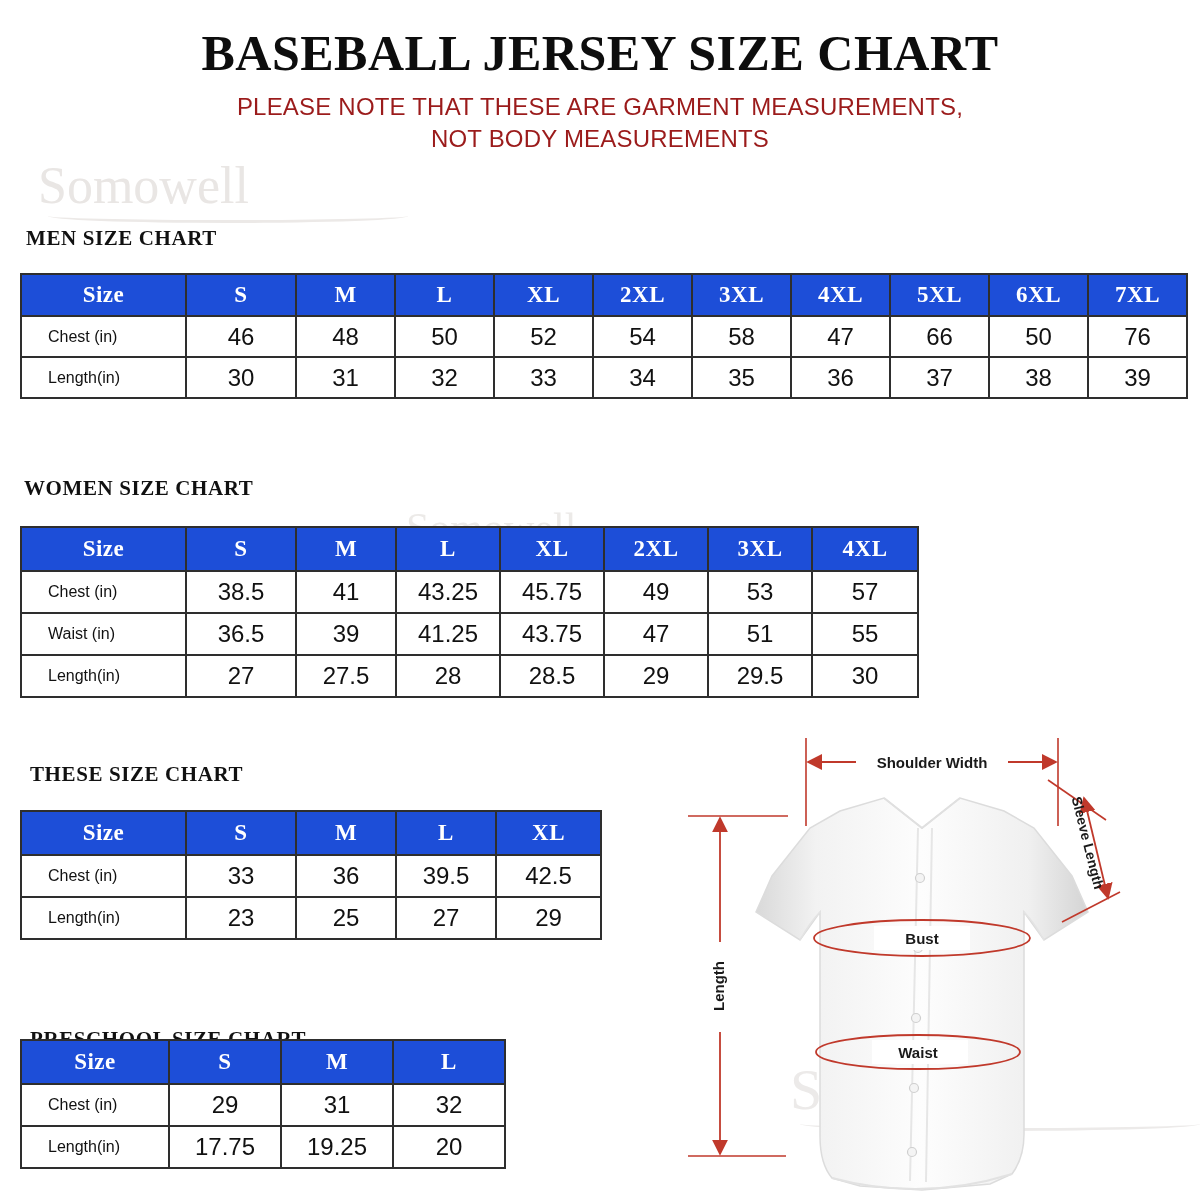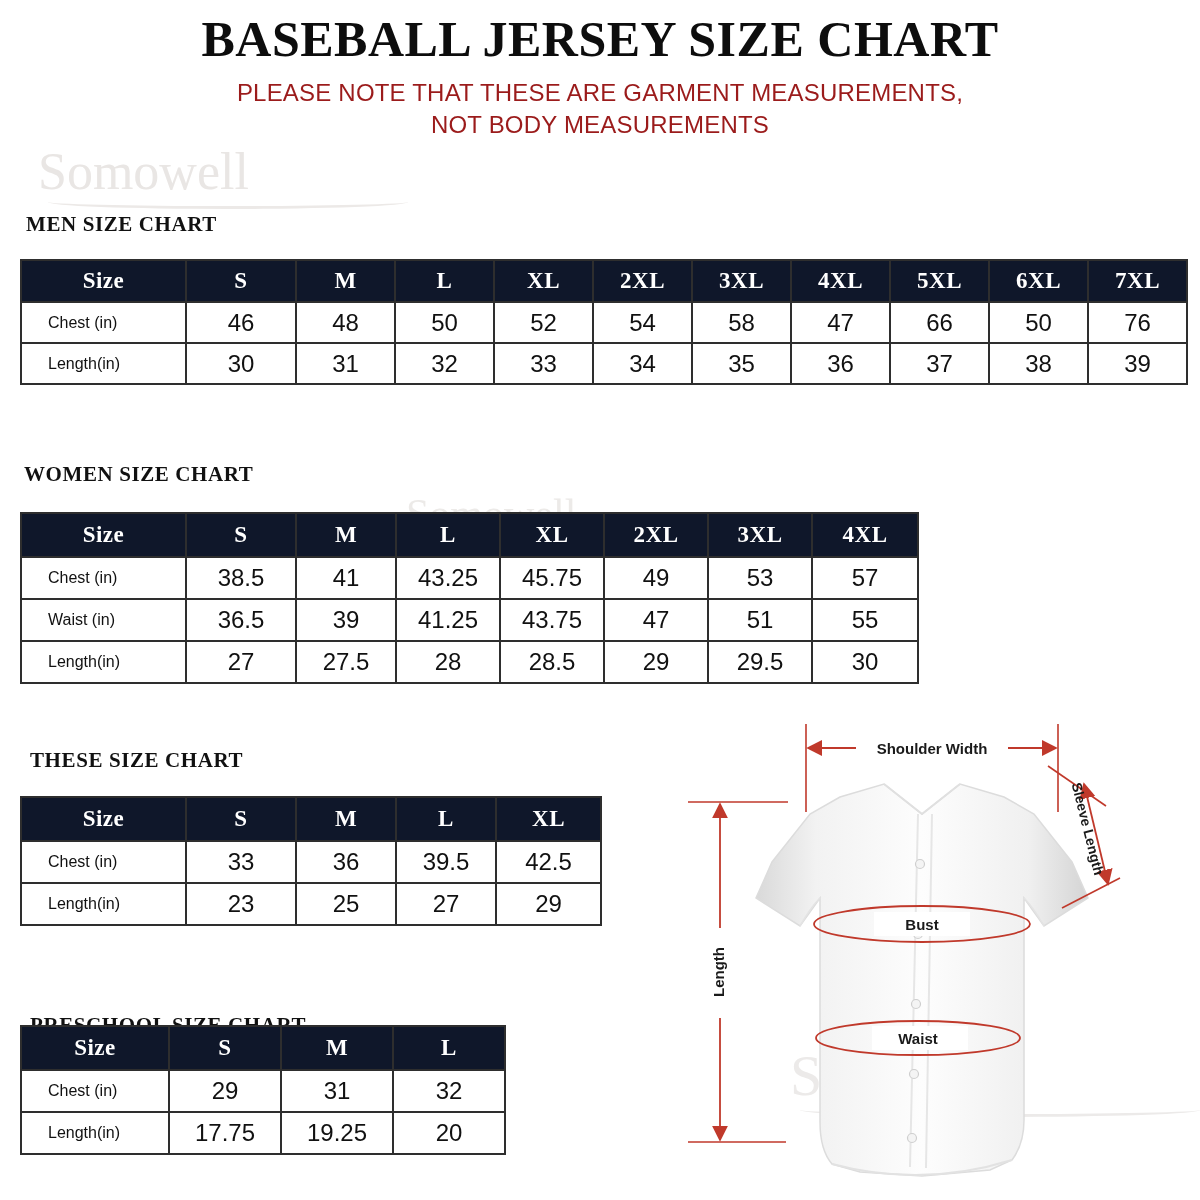--- a/index.html
+++ b/index.html
@@ -20,21 +20,21 @@
   }
 
   
   .title {
     text-align: center;
     font-family: "Liberation Serif", serif;
     font-weight: bold;
     font-size: 50px;
     letter-spacing: 0.5px;
     color: #0d0d0d;
-    margin: 12px 0 0 0;
+    margin: 26px 0 0 0;
     line-height: 1.1;
   }
   .subtitle {
     text-align: center;
     font-family: "Liberation Sans", sans-serif;
     font-size: 24px;
     color: #9b1b1b;
     line-height: 1.33;
     margin: 10px 0 0 0;
     letter-spacing: 0.2px;
@@ -81,21 +81,21 @@
     table-layout: fixed;
     background: #fff;
   }
   table.size th, table.size td {
     border: 2px solid #2e2e2e;
     text-align: center;
     font-family: "Liberation Sans", sans-serif;
     color: #111;
   }
   table.size thead th {
-    background: #0f172a;
+    background: #1d4ed8;
     color: #ffffff;
     font-family: "Liberation Serif", serif;
     font-weight: bold;
     letter-spacing: 0.5px;
   }
   table.size tbody td {
     background: #ffffff;
     font-size: 24px;
   }
   table.size tbody td.rowhead {

